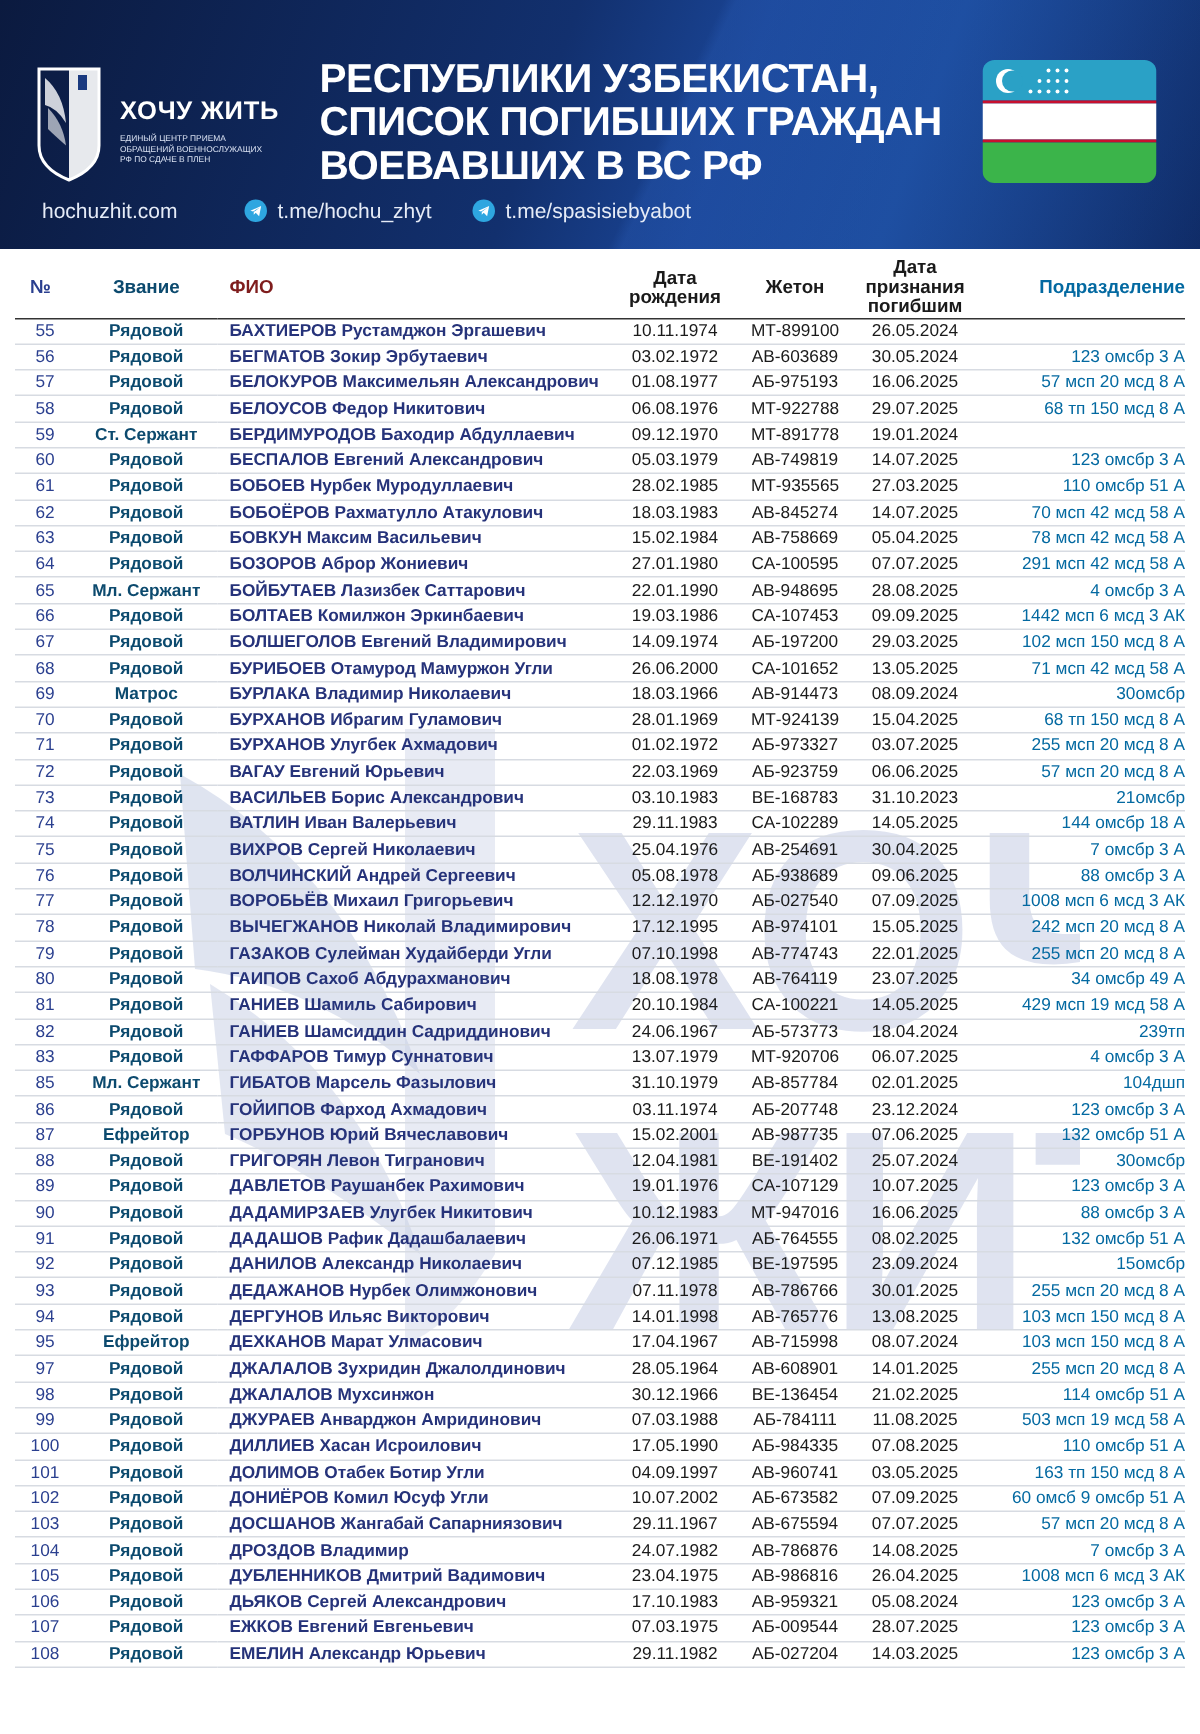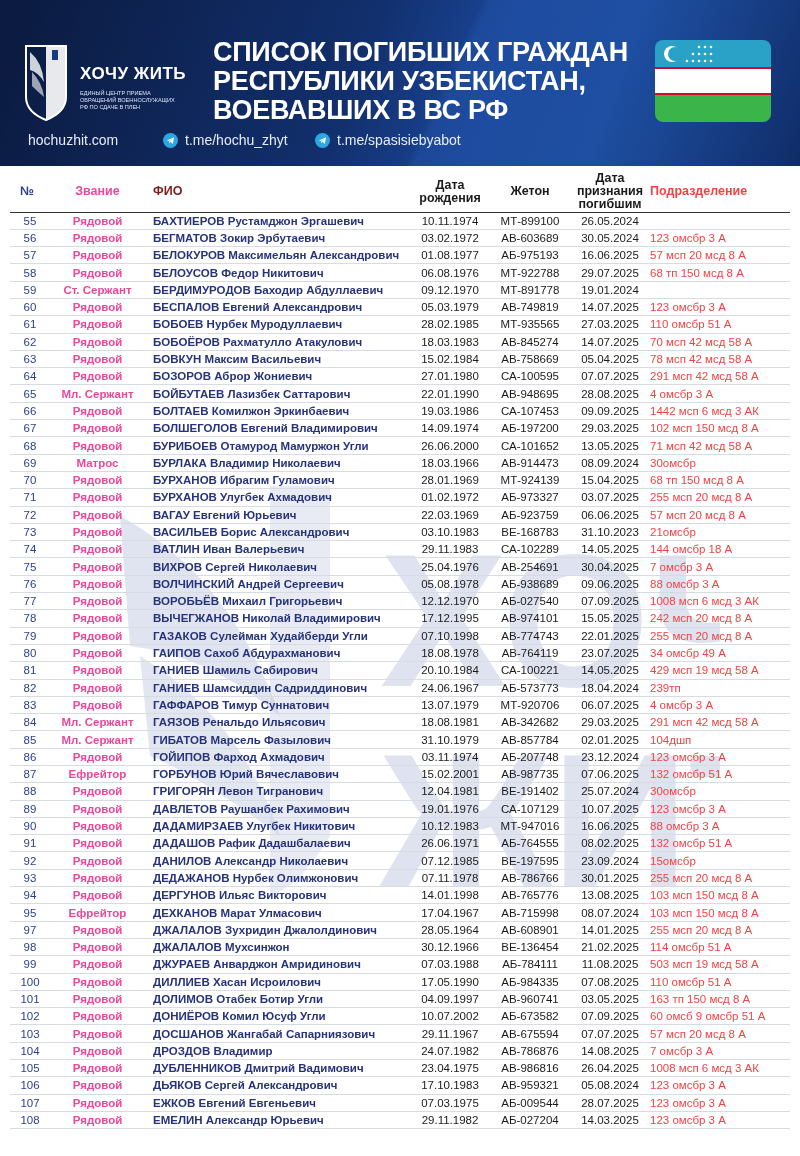--- a/index.html
+++ b/index.html
@@ -38,26 +38,26 @@
   .tg-icon { width: 15px; height: 15px; border-radius: 50%; background: #2ea6e0; display: inline-flex; align-items: center; justify-content: center; margin-right: 7px; }
 
   .table-wrap { position: absolute; left: 0; top: 166px; width: 800px; height: 990px; background: #ffffff; overflow: hidden; }
   .watermark { position: absolute; left: 80px; top: 290px; width: 640px; height: 500px; pointer-events: none; }
 
   table { position: absolute; left: 10px; top: 6px; width: 780px; border-collapse: collapse; }
   thead th { font-weight: bold; color: #1a1a1a; font-size: 12.5px; line-height: 13px; vertical-align: middle; height: 40px; border-bottom: 1.5px solid #333; }
   tbody td { font-size: 11.5px; height: 17.3px; line-height: 16px; border-bottom: 1px solid #d7dbe2; white-space: nowrap; }
   .c-num { width: 40px; text-align: center; color: #2a3f8f; }
   th.c-num { text-align: left; padding-left: 10px; }
-  .c-rank { width: 95px; text-align: center; font-weight: bold; color: #ec4899; }
+  .c-rank { width: 95px; text-align: center; font-weight: bold; color: #0c4a6e; }
   .c-name { width: 265px; text-align: left; padding-left: 8px; font-weight: bold; color: #26337a; }
   .c-dob { width: 80px; text-align: center; color: #1a1a1a; }
   .c-tag { width: 80px; text-align: center; color: #1a1a1a; }
   .c-dod { width: 80px; text-align: center; color: #1a1a1a; }
-  .c-unit { width: 140px; text-align: left; color: #ef4444; }
+  .c-unit { width: 140px; text-align: right; color: #0369a1; }
   th.c-name { font-weight: bold; color: #7f1d1d; }
 </style>
 </head>
 <body>
 
 <div class="header">
   <div class="logo">
     <svg class="logo-shield" viewBox="0 0 48 80">
       <path d="M4 4 L44 4 L44 55 Q44 70 24 78 Q4 70 4 55 Z" fill="none" stroke="#ffffff" stroke-width="2"></path>
       <path d="M24 4 L44 4 L44 55 Q44 70 24 78 Z" fill="#ffffff" opacity="0.9"></path>
@@ -67,22 +67,22 @@
     </svg>
     <div class="logo-title">ХОЧУ ЖИТЬ</div>
     <div class="logo-sub">
       <div>ЕДИНЫЙ ЦЕНТР ПРИЕМА</div>
       <div>ОБРАЩЕНИЙ ВОЕННОСЛУЖАЩИХ</div>
       <div>РФ ПО СДАЧЕ В ПЛЕН</div>
     </div>
   </div>
 
   <div class="title">
+    <div>РЕСПУБЛИКИ УЗБЕКИСТАН,</div>
     <div>СПИСОК ПОГИБШИХ ГРАЖДАН</div>
-    <div>РЕСПУБЛИКИ УЗБЕКИСТАН,</div>
     <div>ВОЕВАВШИХ В ВС РФ</div>
   </div>
 
   <div class="flag">
     <div class="flag-blue"></div>
     <div class="flag-red1"></div>
     <div class="flag-white"></div>
     <div class="flag-red2"></div>
     <div class="flag-green"></div>
     <svg class="flag-emblem" viewBox="0 0 60 22">
@@ -410,29 +410,20 @@
         <tr>
           <td class="c-num">83</td>
           <td class="c-rank">Рядовой</td>
           <td class="c-name">ГАФФАРОВ Тимур Суннатович</td>
           <td class="c-dob">13.07.1979</td>
           <td class="c-tag">МТ-920706</td>
           <td class="c-dod">06.07.2025</td>
           <td class="c-unit">4 омсбр 3 А</td>
         </tr>
         <tr>
-          <td class="c-num">84</td>
-          <td class="c-rank">Мл. Сержант</td>
-          <td class="c-name">ГАЯЗОВ Ренальдо Ильясович</td>
-          <td class="c-dob">18.08.1981</td>
-          <td class="c-tag">АВ-342682</td>
-          <td class="c-dod">29.03.2025</td>
-          <td class="c-unit">291 мсп 42 мсд 58 А</td>
-        </tr>
-        <tr>
           <td class="c-num">85</td>
           <td class="c-rank">Мл. Сержант</td>
           <td class="c-name">ГИБАТОВ Марсель Фазылович</td>
           <td class="c-dob">31.10.1979</td>
           <td class="c-tag">АВ-857784</td>
           <td class="c-dod">02.01.2025</td>
           <td class="c-unit">104дшп</td>
         </tr>
         <tr>
           <td class="c-num">86</td>

